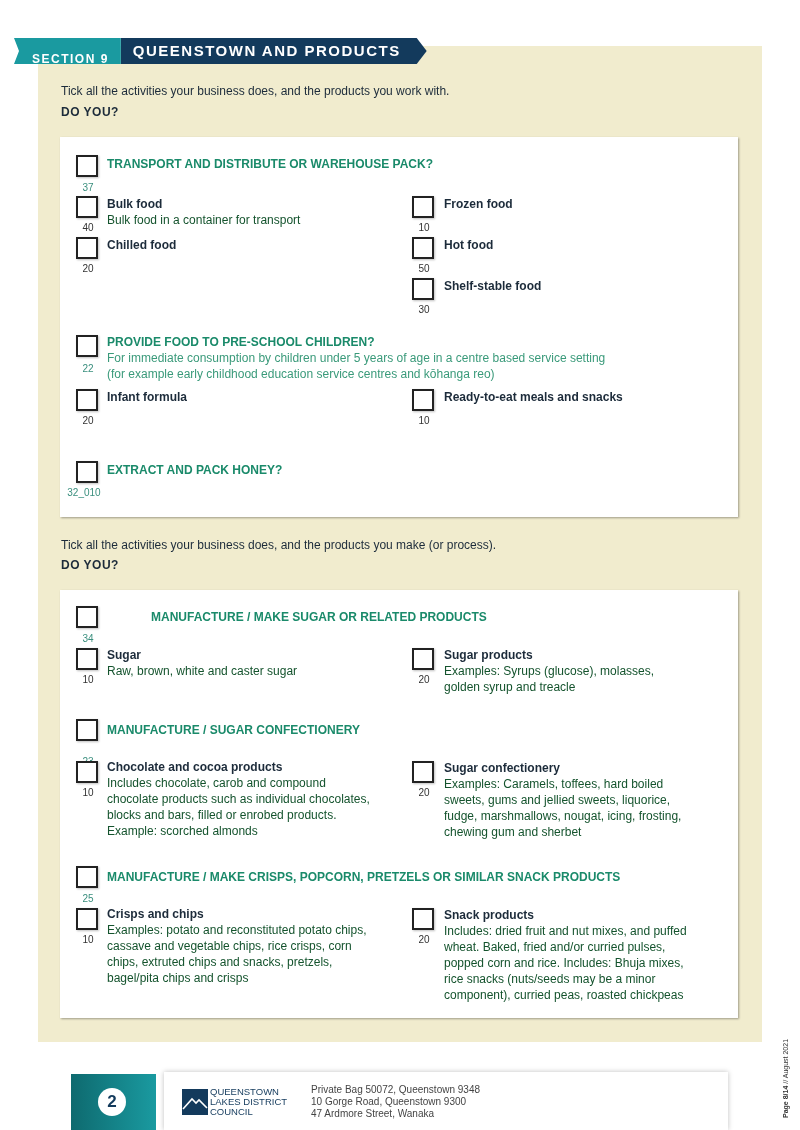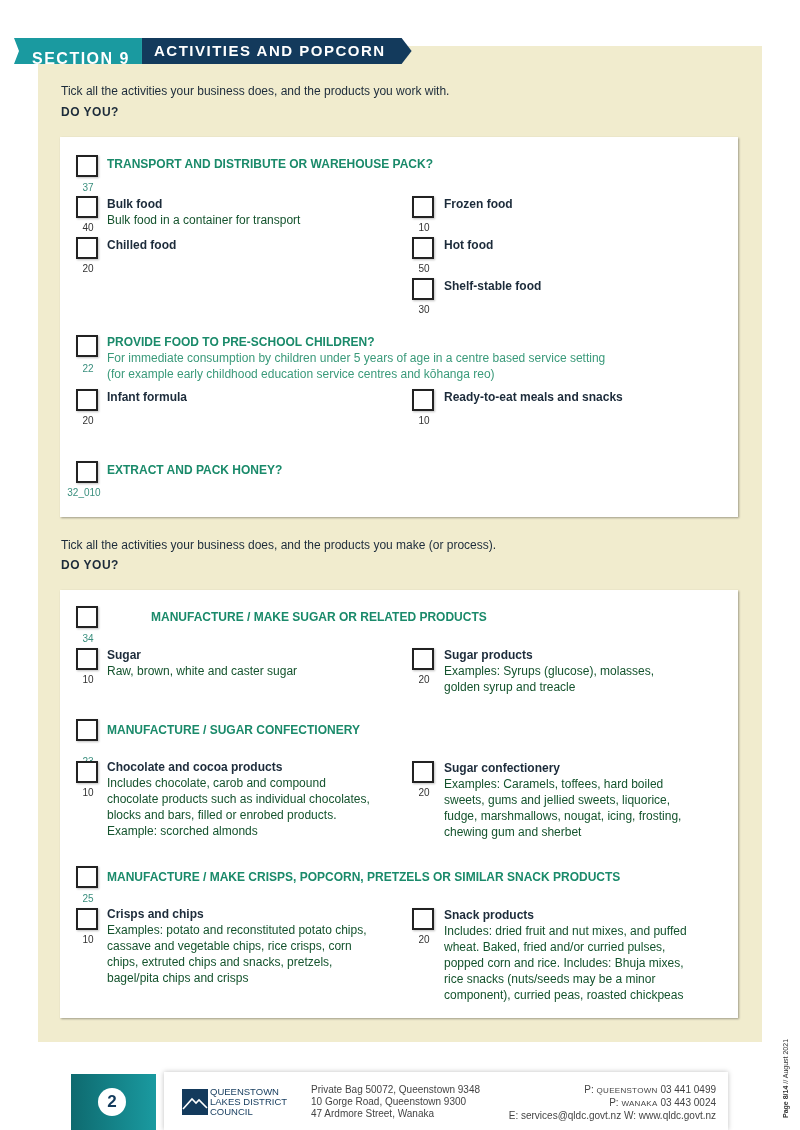--- a/index.html
+++ b/index.html
@@ -1,20 +1,20 @@
 <!DOCTYPE html>
 <html><head>
 <meta charset="utf-8">
 <style>
   html, body { margin:0; padding:0; }
   body { width:800px; height:1130px; background:#ffffff; position:relative; overflow:hidden;
          font-family:"Liberation Sans", sans-serif; color:#1c2b3a; }
   .panel { position:absolute; left:38px; top:46px; width:724px; height:996px; background:#f1ecce; }
   .section-banner { position:absolute; left:14px; top:38px; height:26px; display:flex; z-index:3; }
-  .sec-num { background:#1a9aa0; color:#fff; font-weight:bold; font-size:16px; letter-spacing:1.5px;
+  .sec-num { background:#1a9aa0; color:#fff; font-weight:bold; font-size:12px; letter-spacing:1.5px;
              padding:8px 12px 0 18px; line-height:26px; position:relative;
              clip-path:polygon(0 0,100% 0,100% 100%,0 100%,5px 50%); }
   .sec-title { background:#133a5c; color:#fff; font-weight:bold; font-size:15px; letter-spacing:1.5px;
                padding:0 26px 0 12px; line-height:26px;
                clip-path:polygon(0 0,calc(100% - 10px) 0,100% 50%,calc(100% - 10px) 100%,0 100%); }
   .intro { position:absolute; left:61px; font-size:12px; color:#1c2b3a; }
   .doyou { position:absolute; left:61px; font-size:12px; font-weight:bold; letter-spacing:0.5px; color:#1c2b3a; }
   .card { position:absolute; left:60px; width:678px; background:#fff; box-shadow:1px 1px 2px rgba(0,0,0,0.35); }
   .cb { position:absolute; width:22px; height:22px; border:2px solid #222; background:#fff;
         box-shadow:1px 1px 2px rgba(0,0,0,0.25); box-sizing:border-box; }
@@ -39,21 +39,21 @@
                font-size:7px; color:#333; white-space:nowrap; }
   .side-text b { font-weight:bold; }
 </style>
 </head>
 <body>
 
 <div class="panel"></div>
 
 <div class="section-banner">
   <div class="sec-num">SECTION 9</div>
-  <div class="sec-title">ACTIVITIES AND POPCORN</div>
+  <div class="sec-title">QUEENSTOWN AND PRODUCTS</div>
 </div>
 
 <div class="intro" style="top:84px">Tick all the activities your business does, and the products you work with.</div>
 <div class="doyou" style="top:105px">DO YOU?</div>
 
 <div class="card" style="top:137px;height:380px;">
 
   <div class="cb" style="left:16px;top:18px;"></div>
   <div class="code green" style="left:16px;top:45px;">37</div>
   <div class="q-title" style="left:47px;top:20px;">TRANSPORT AND DISTRIBUTE OR WAREHOUSE PACK?</div>
@@ -158,20 +158,15 @@
   <div class="logo-text">
     <div>QUEENSTOWN</div>
     <div>LAKES DISTRICT</div>
     <div>COUNCIL</div>
   </div>
   <div class="addr">
     <div>Private Bag 50072, Queenstown 9348</div>
     <div>10 Gorge Road, Queenstown 9300</div>
     <div>47 Ardmore Street, Wanaka</div>
   </div>
-  <div class="contact">
-    <div><span>P: </span><span class="small-caps">QUEENSTOWN</span><span> 03 441 0499</span></div>
-    <div><span>P: </span><span class="small-caps">WANAKA</span><span> 03 443 0024</span></div>
-    <div>E: services@qldc.govt.nz  W: www.qldc.govt.nz</div>
-  </div>
 </div>
 
 <div class="side-text"><b>Page 8/14</b><span> // </span><span>August 2021</span></div>
 
 </body></html>

